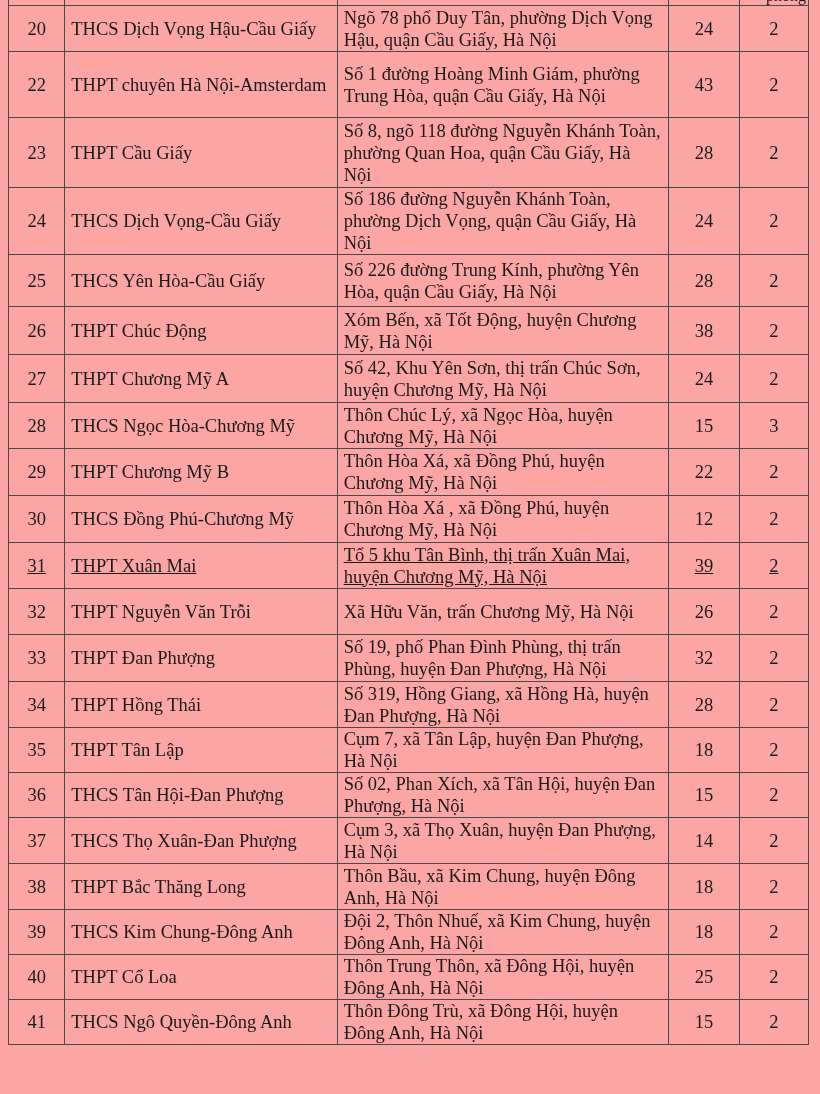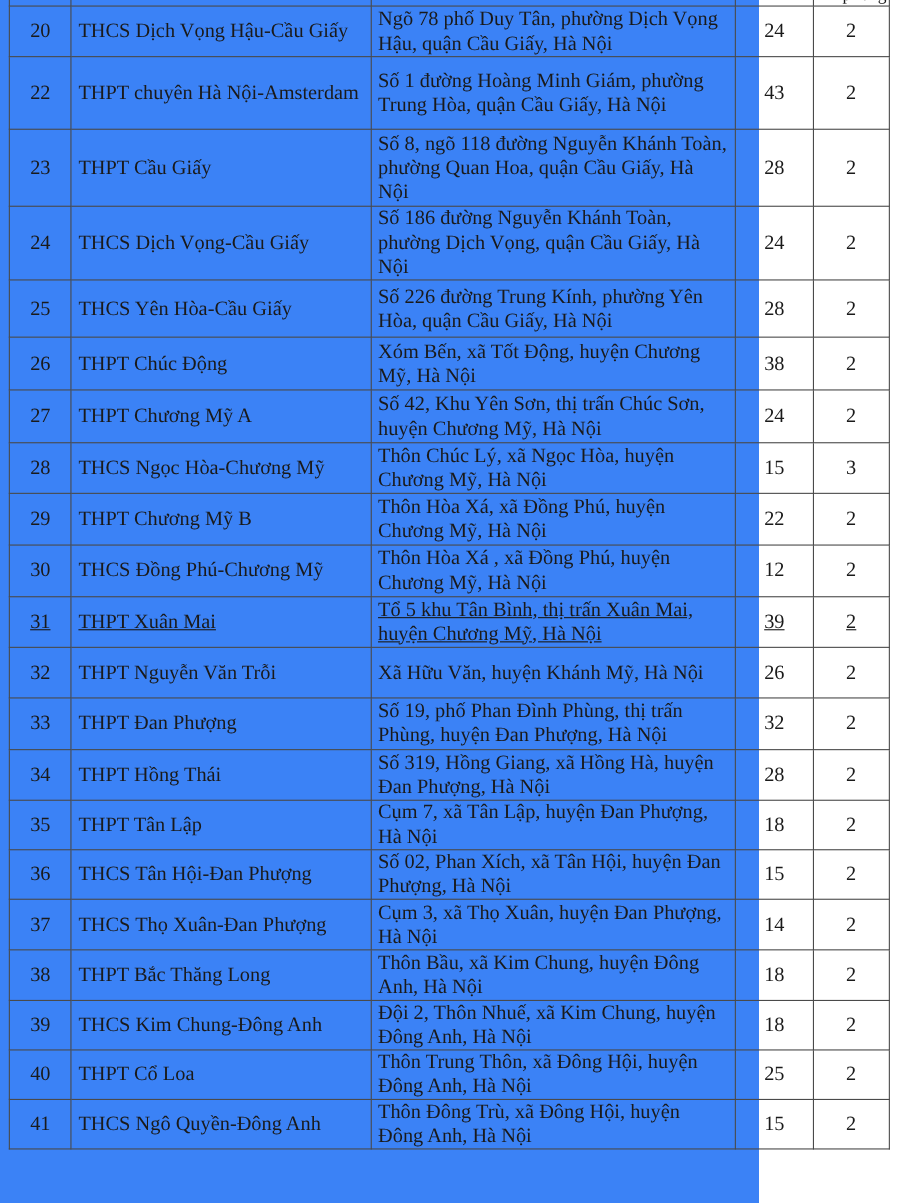--- a/index.html
+++ b/index.html
@@ -1,18 +1,18 @@
 <!DOCTYPE html>
 <html><head>
   <meta charset="utf-8">
   <style>
     html, body { margin: 0; padding: 0; background: #ffffff; }
     body { width: 820px; height: 1094px; overflow: hidden; position: relative;
            font-family: "Liberation Serif", "DejaVu Serif", serif; color: #1a1a1a; }
-    .page { position: absolute; left: 0; top: 0; width: 690px; height: 1094px; background: #3b82f6; }
+    .page { position: absolute; left: 0; top: 0; width: 820px; height: 1094px; background: #fca5a5; }
     table.schools { position: absolute; left: 8px; top: -14px; border-collapse: collapse;
                     table-layout: fixed; width: 801px; }
     table.schools td { border: 1.5px solid #4a4a4a; font-size: 18.5px; line-height: 22px;
                        padding: 0 6px; vertical-align: middle; }
     td.c-no { width: 43px; text-align: center; padding: 0; }
     td.c-name { width: 258px; padding-left: 10px; }
     td.c-addr { width: 317px; padding-left: 10px; }
     td.c-n1 { width: 57px; text-align: center; padding: 0; }
     td.c-n2 { width: 60px; text-align: center; padding: 0; }
     tr.hdr td { height: 18px; font-size: 16px; line-height: 18px; overflow: hidden; vertical-align: top; }
@@ -104,21 +104,21 @@
         <tr style="height: 46px; text-decoration: underline;">
           <td class="c-no">31</td>
           <td class="c-name">THPT Xuân Mai</td>
           <td class="c-addr">Tổ 5 khu Tân Bình, thị trấn Xuân Mai, huyện Chương Mỹ, Hà Nội</td>
           <td class="c-n1">39</td>
           <td class="c-n2">2</td>
         </tr>
         <tr style="height: 46px;">
           <td class="c-no">32</td>
           <td class="c-name">THPT Nguyễn Văn Trỗi</td>
-          <td class="c-addr">Xã Hữu Văn, huyện Khánh Mỹ, Hà Nội</td>
+          <td class="c-addr">Xã Hữu Văn, trấn Chương Mỹ, Hà Nội</td>
           <td class="c-n1">26</td>
           <td class="c-n2">2</td>
         </tr>
         <tr style="height: 47px;">
           <td class="c-no">33</td>
           <td class="c-name">THPT Đan Phượng</td>
           <td class="c-addr">Số 19, phố Phan Đình Phùng, thị trấn Phùng, huyện Đan Phượng, Hà Nội</td>
           <td class="c-n1">32</td>
           <td class="c-n2">2</td>
         </tr>

